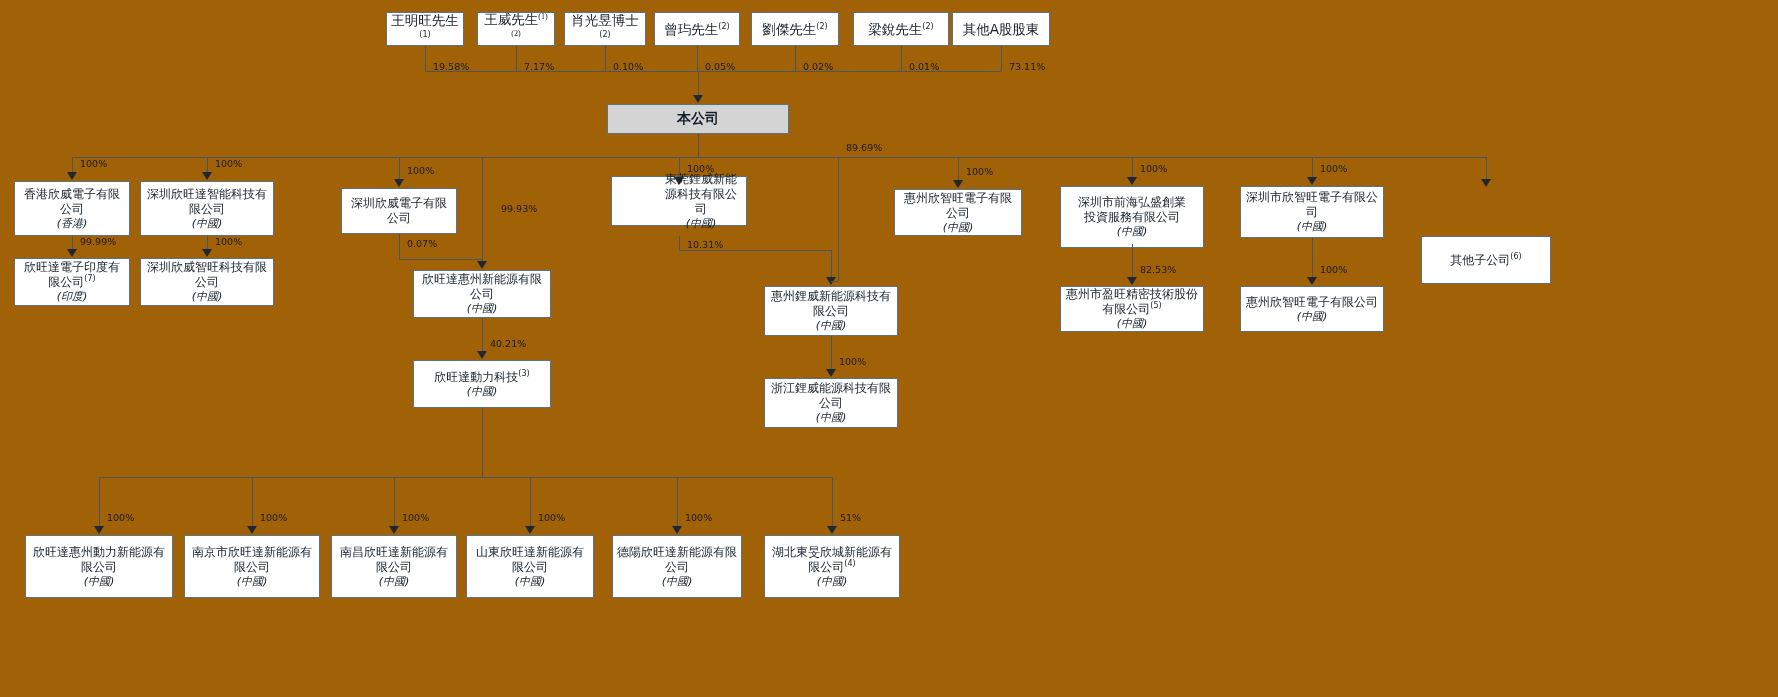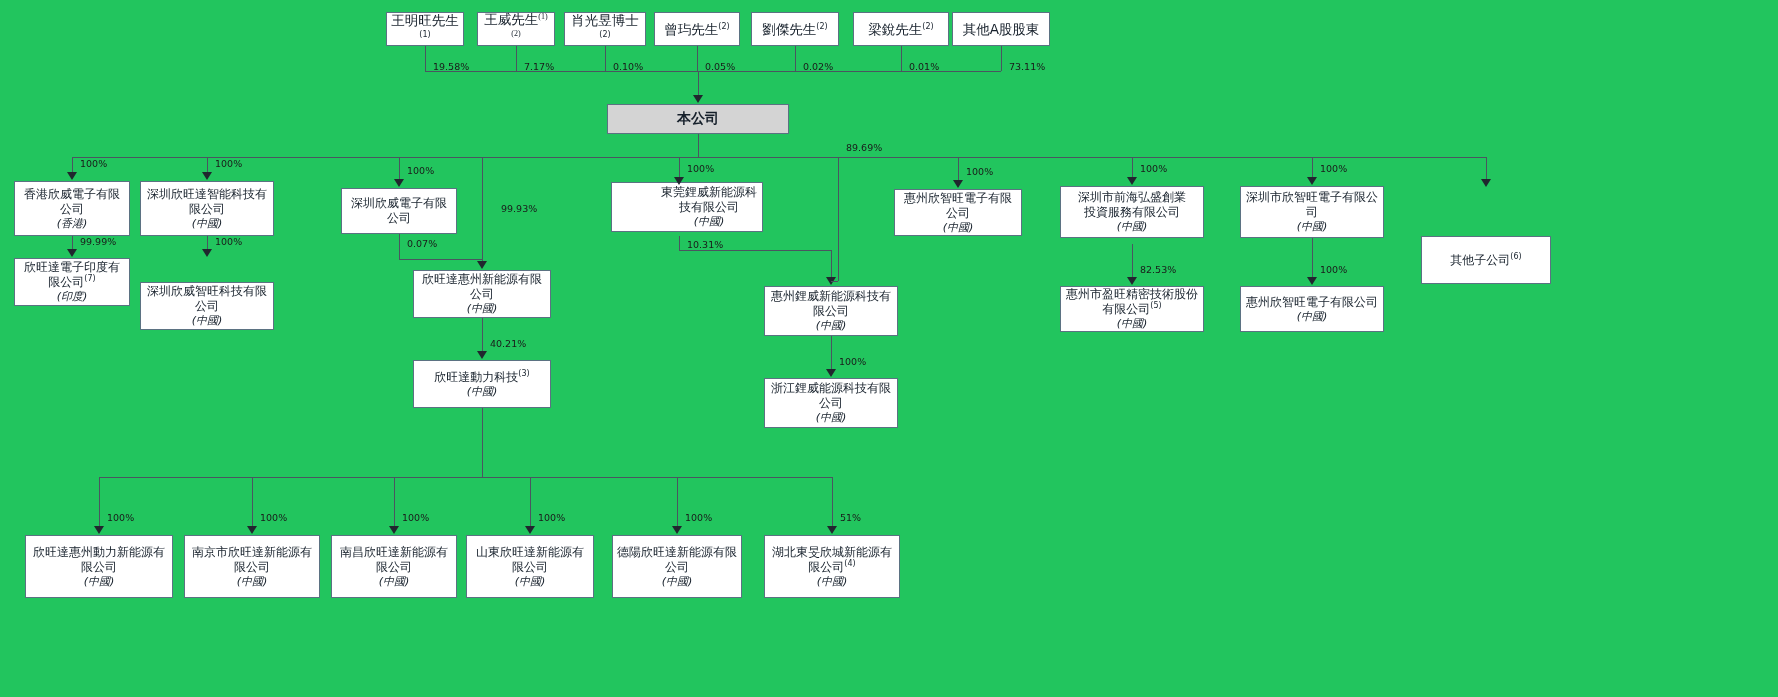--- a/index.html
+++ b/index.html
@@ -5,21 +5,21 @@
   html,body{margin:0;padding:0;background:#ffffff;}
   body{
     font-family:"DejaVu Sans","Liberation Sans",sans-serif;
     color:#1a1a1a;
   }
   #chart{
     position:relative;
     width:1778px;
     height:697px;
     overflow:hidden;
-    background:#22c55e;
+    background:#a16207;
   }
   
   .box{
     position:absolute;
     box-sizing:border-box;
     border:1px solid #5b7282;
     background:#ffffff;
     display:flex;
     flex-direction:column;
     align-items:center;
@@ -122,35 +122,35 @@
     </div>
     <div class="vline" style="left: 207px; top: 157px; height: 16px;"></div>
     <div class="arrow" style="left: 202px; top: 172px;"></div>
     <div class="pct" style="left: 215px; top: 158px;">100%</div>
     <div class="box company" style="left: 341px; top: 188px; width: 116px; height: 46px;">
       <span class="nm">深圳欣威電子有限公司</span>
     </div>
     <div class="vline" style="left: 399px; top: 157px; height: 23px;"></div>
     <div class="arrow" style="left: 394px; top: 179px;"></div>
     <div class="pct" style="left: 407px; top: 165px;">100%</div>
-    <div class="box company" style="left: 611px; top: 182px; width: 152px; height: 50px; padding-left: 48px;">
+    <div class="box company" style="left: 611px; top: 176px; width: 136px; height: 50px; padding-left: 48px;">
       <span class="nm">東莞鋰威新能源科技有限公司</span>
       <span class="ctry">(中國)</span>
     </div>
     <div class="vline" style="left: 679px; top: 157px; height: 21px;"></div>
     <div class="arrow" style="left: 674px; top: 177px;"></div>
     <div class="pct" style="left: 687px; top: 163px;">100%</div>
     <div class="box company" style="left: 894px; top: 189px; width: 128px; height: 47px;">
       <span class="nm">惠州欣智旺電子有限公司</span>
       <span class="ctry">(中國)</span>
     </div>
     <div class="vline" style="left: 958px; top: 157px; height: 24px;"></div>
     <div class="arrow" style="left: 953px; top: 180px;"></div>
     <div class="pct" style="left: 966px; top: 166px;">100%</div>
-    <div class="box company" style="left: 1060px; top: 186px; width: 144px; height: 52px;">
+    <div class="box company" style="left: 1060px; top: 186px; width: 144px; height: 62px;">
       <span class="nm">深圳市前海弘盛創業<br>投資服務有限公司</span>
       <span class="ctry">(中國)</span>
     </div>
     <div class="vline" style="left: 1132px; top: 157px; height: 21px;"></div>
     <div class="arrow" style="left: 1127px; top: 177px;"></div>
     <div class="pct" style="left: 1140px; top: 163px;">100%</div>
     <div class="box company" style="left: 1240px; top: 186px; width: 144px; height: 52px;">
       <span class="nm">深圳市欣智旺電子有限公司</span>
       <span class="ctry">(中國)</span>
     </div>
@@ -159,21 +159,21 @@
     <div class="pct" style="left: 1320px; top: 163px;">100%</div>
     <div class="box company" style="left: 1421px; top: 188px; width: 130px; height: 48px; margin-top: 48px;">
       <span class="nm">其他子公司<sup>(6)</sup></span>
     </div>
     <div class="vline" style="left: 1486px; top: 157px; height: 23px;"></div>
     <div class="arrow" style="left: 1481px; top: 179px;"></div>
     <div class="box company" style="left: 14px; top: 258px; width: 116px; height: 48px;">
       <span class="nm">欣旺達電子印度有限公司<sup>(7)</sup></span>
       <span class="ctry">(印度)</span>
     </div>
-    <div class="box company" style="left: 140px; top: 258px; width: 134px; height: 48px; margin-top: 24px;">
+    <div class="box company" style="left: 140px; top: 258px; width: 134px; height: 48px;">
       <span class="nm">深圳欣威智旺科技有限公司</span>
       <span class="ctry">(中國)</span>
     </div>
     <div class="box company" style="left: 764px; top: 286px; width: 134px; height: 50px;">
       <span class="nm">惠州鋰威新能源科技有限公司</span>
       <span class="ctry">(中國)</span>
     </div>
     <div class="box company" style="left: 1060px; top: 286px; width: 144px; height: 46px;">
       <span class="nm">惠州市盈旺精密技術股份有限公司<sup>(5)</sup></span>
       <span class="ctry">(中國)</span>

